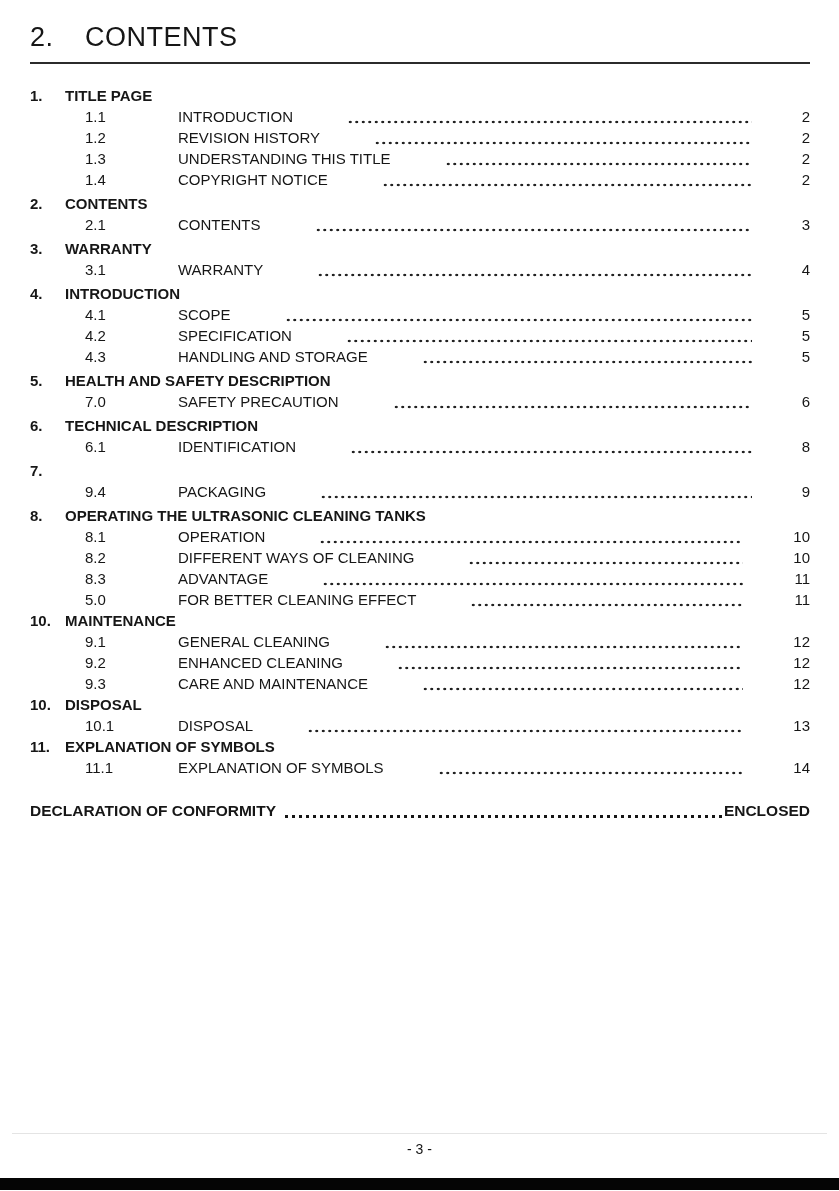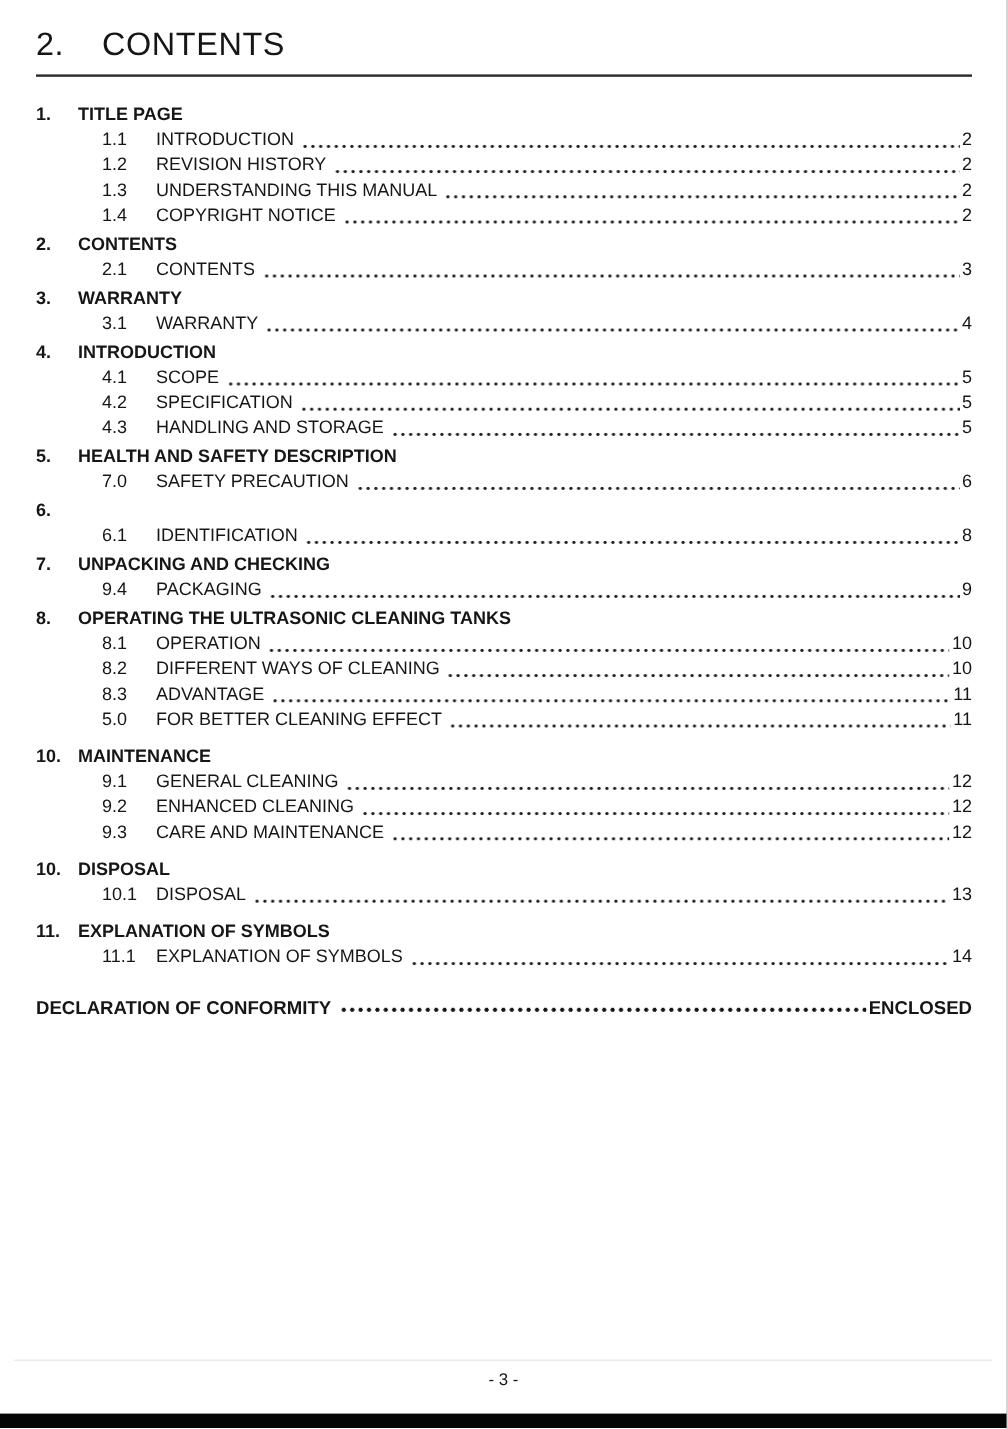--- a/index.html
+++ b/index.html
@@ -39,38 +39,39 @@
   }
   
   .toc {
     margin-top: 21px;
   }
   .section {
     margin-top: 3px;
   }
   
   .section:nth-child(n+9) {
-    margin-top: 10px;
+    margin-top: 0;
   }
   .section-heading {
     display: flex;
     font-weight: bold;
     font-size: 15px;
     line-height: 21px;
   }
   .sec-num {
     width: 35px;
     flex: none;
   }
   .entry {
     display: flex;
     align-items: flex-end;
     padding-left: 55px;
     font-size: 15px;
     line-height: 21px;
+    gap: 48px;
   }
   .entry-num {
     width: 45px;
     flex: none;
   }
   .entry-label {
     flex: none;
     white-space: nowrap;
   }
   .dots {
@@ -82,21 +83,21 @@
     background-repeat: repeat-x;
     background-position: left bottom;
   }
   .entry-page {
     flex: none;
     white-space: nowrap;
   }
   
   .declaration {
     display: flex;
-    align-items: center;
+    align-items: flex-end;
     margin-top: 22px;
     font-weight: bold;
     font-size: 15.5px;
     line-height: 22px;
   }
   .declaration .dots {
     height: 8px;
     margin: 0 2px 3px 7px;
     background-image: radial-gradient(circle, #151515 1.5px, transparent 2px);
     background-size: 7px 5px;
@@ -154,21 +155,21 @@
 
   <div class="entry">
     <span class="entry-num">1.2</span>
     <span class="entry-label">REVISION HISTORY</span>
     <span class="dots"></span>
     <span class="entry-page">2</span>
   </div>
 
   <div class="entry">
     <span class="entry-num">1.3</span>
-    <span class="entry-label">UNDERSTANDING THIS MANUAL</span>
+    <span class="entry-label">UNDERSTANDING THIS TITLE</span>
     <span class="dots"></span>
     <span class="entry-page">2</span>
   </div>
 
   <div class="entry">
     <span class="entry-num">1.4</span>
     <span class="entry-label">COPYRIGHT NOTICE</span>
     <span class="dots"></span>
     <span class="entry-page">2</span>
   </div>
@@ -246,35 +247,35 @@
     <span class="dots"></span>
     <span class="entry-page">6</span>
   </div>
 
 </div>
   </div>
 
   <div class="section">
     <div class="section-heading">
       <span class="sec-num">6.</span>
+      <span class="sec-title">TECHNICAL DESCRIPTION</span>
     </div>
     <div class="entries">
   <div class="entry">
     <span class="entry-num">6.1</span>
     <span class="entry-label">IDENTIFICATION</span>
     <span class="dots"></span>
     <span class="entry-page">8</span>
   </div>
 </div>
   </div>
 
   <div class="section">
     <div class="section-heading">
       <span class="sec-num">7.</span>
-      <span class="sec-title">UNPACKING AND CHECKING</span>
     </div>
     <div class="entries">
   <div class="entry">
     <span class="entry-num">9.4</span>
     <span class="entry-label">PACKAGING</span>
     <span class="dots"></span>
     <span class="entry-page">9</span>
   </div>
 </div>
   </div>

